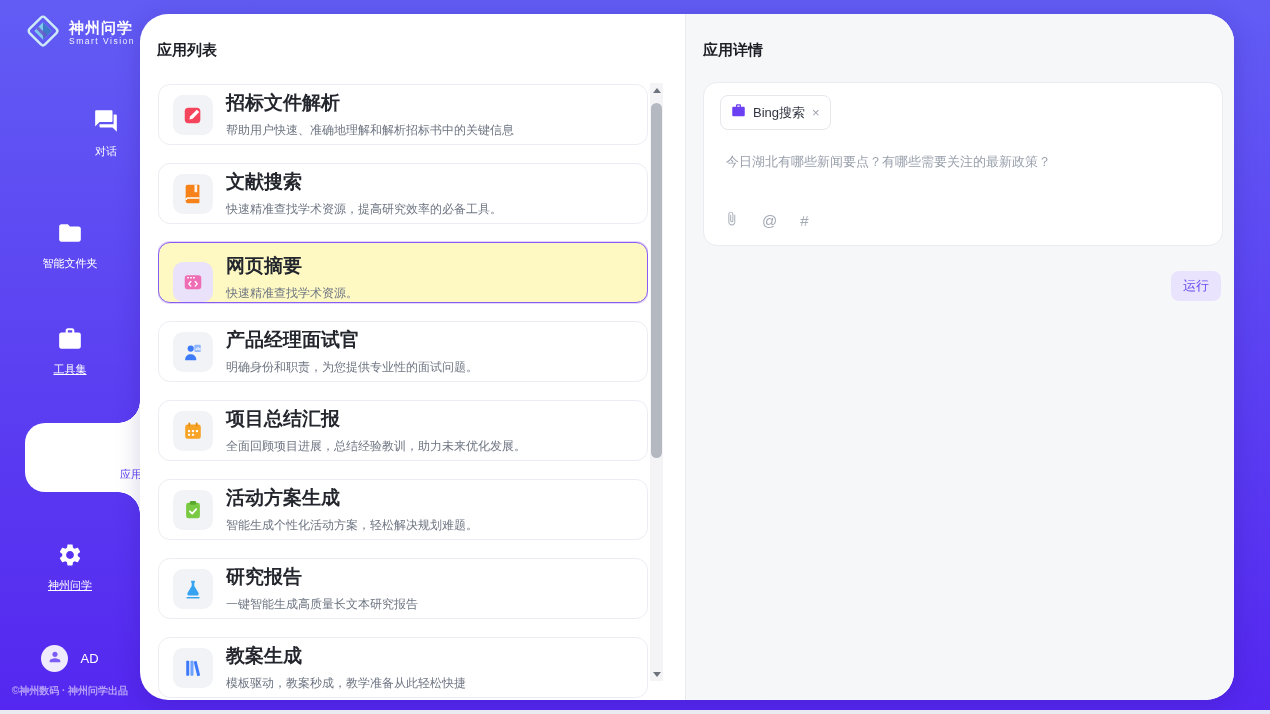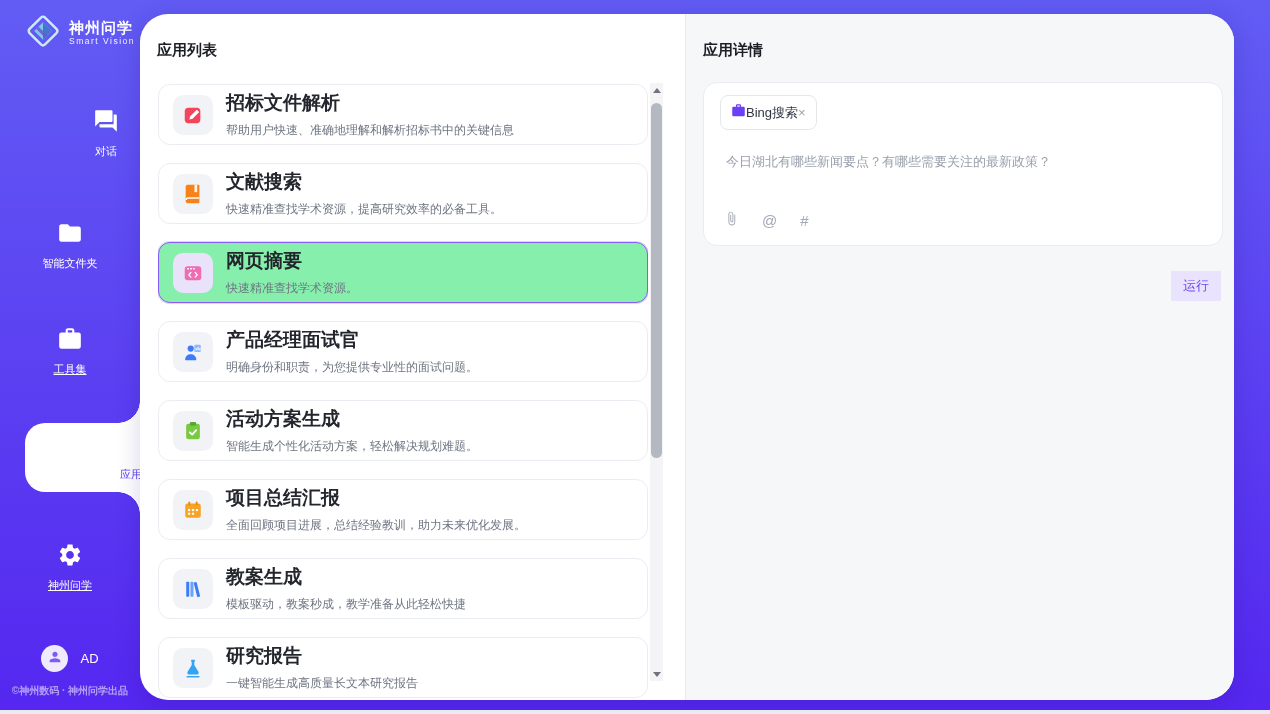--- a/index.html
+++ b/index.html
@@ -32,48 +32,48 @@
   
   .content { position:absolute; left:140px; top:14px; width:1094px; height:686px; background:#fff;
              border-radius:28px; box-shadow:0 4px 24px rgba(30,10,110,.18); }
   .panel-title { font-size:15px; font-weight:bold; color:#1c1f26; position:absolute; top:27px; left:17px; }
 
   
   .list-panel { position:absolute; left:0; top:0; width:545px; height:100%; }
   .cards { position:absolute; left:18px; top:70px; width:490px; bottom:0; overflow:hidden; }
   .card { display:flex; align-items:center; gap:13px; height:61px; margin-bottom:18px; padding:0 14px;
           background:#fff; border:1px solid #ecedf2; border-radius:12px; cursor:pointer; }
-  .card.selected { border:1px solid #8a5cf6; background:#86efac; box-shadow:0 0 0 1px rgba(138,92,246,.25); }
+  .card.selected { border:1px solid #8a5cf6; background:#fef9c3; box-shadow:0 0 0 1px rgba(138,92,246,.25);align-items:flex-end; }
   .tile { width:40px; height:40px; border-radius:10px; background:#f2f3f6; display:flex; align-items:center; justify-content:center; flex:0 0 40px; }
   .card.selected .tile { background:#eae1fb; }
   .card-title { font-size:19px; font-weight:bold; color:#23262d; margin-bottom:6px; }
   .card-desc { font-size:12px; color:#6e7582; }
 
   
   .scrollbar { position:absolute; left:510px; top:69px; width:13px; height:598px; background:#f4f4f6; }
   .sb-arrow { position:absolute; left:0; width:13px; height:14px; display:flex; align-items:center; justify-content:center; cursor:pointer; }
   .sb-up { top:0; } .sb-down { bottom:0; }
   .tri-up { width:0; height:0; border-left:4px solid transparent; border-right:4px solid transparent; border-bottom:5px solid #6e747e; }
   .tri-down { width:0; height:0; border-left:4px solid transparent; border-right:4px solid transparent; border-top:5px solid #6e747e; }
   .sb-thumb { position:absolute; left:1px; top:20px; width:11px; height:355px; background:#b4b8c0; border-radius:6px; cursor:grab; }
 
   
   .detail-panel { position:absolute; left:545px; top:0; width:549px; height:100%; background:#f6f7f9;
                   border-left:1px solid #e9eaee; border-radius:0 28px 28px 0; }
   .detail-card { position:absolute; left:17px; top:68px; width:520px; height:164px; background:#fff;
                  border:1px solid #ebecf1; border-radius:14px; }
-  .tool-tag { position:absolute; left:16px; top:12px; display:inline-flex; align-items:center; gap:0;
+  .tool-tag { position:absolute; left:16px; top:12px; display:inline-flex; align-items:center; gap:7px;
               padding:7px 10px; background:#fff; border:1px solid #e5e7eb; border-radius:8px; cursor:pointer; }
   .tool-tag .tag-label { font-size:13px; color:#303540; }
   .tool-tag .tag-close { font-size:13px; color:#9aa0ab; cursor:pointer; line-height:1; }
   .query-text { position:absolute; left:22px; top:70px; right:20px; font-size:13px; color:#99a0ac; cursor:text; }
   .attach-row { position:absolute; left:20px; bottom:14px; display:flex; align-items:center; gap:23px; color:#a2a8b3; }
   .attach-row .txt-icon { font-size:15px; cursor:pointer; }
   .run-btn { position:absolute; right:13px; top:257px; width:50px; height:30px; background:#e9e3fd; color:#6a4af2;
-             border:none; border-radius:0; font-size:13px; cursor:pointer; font-family:inherit; }
+             border:none; border-radius:8px; font-size:13px; cursor:pointer; font-family:inherit; }
 </style>
 </head>
 <body>
 
 <div class="frame">
 
   <aside class="sidebar">
     <div class="logo">
       <span>
         <svg width="38" height="38" viewBox="0 0 40 40">
@@ -207,34 +207,20 @@
             <svg width="22" height="22" viewBox="0 0 24 24">
               <rect x="13.5" y="4" width="7" height="8" rx="1.2" fill="#8fb6ff"></rect>
               <path d="M15.5 10V8M17.5 10V6.6M19.5 10V7.6" stroke="#fff" stroke-width="1.2"></path>
               <circle cx="9.5" cy="8.2" r="3.4" fill="#3e7bfa"></circle>
               <path d="M3.5 20c0-3.4 2.7-5.6 6-5.6s6 2.2 6 5.6v1h-12v-1z" fill="#3e7bfa"></path>
             </svg>
           </div>
           <div class="card-text">
             <div class="card-title">产品经理面试官</div>
             <div class="card-desc">明确身份和职责，为您提供专业性的面试问题。</div>
-          </div>
-        </div>
-
-        <div class="card">
-          <div class="tile">
-            <svg width="22" height="22" viewBox="0 0 24 24">
-              <rect x="4.5" y="4" width="15" height="17" rx="2.5" fill="#7ac943"></rect>
-              <rect x="8.5" y="2.2" width="7" height="4" rx="1.6" fill="#5aa82d"></rect>
-              <path d="M8.6 13.4l2.5 2.5 4.4-4.9" stroke="#fff" stroke-width="1.9" fill="none" stroke-linecap="round" stroke-linejoin="round"></path>
-            </svg>
-          </div>
-          <div class="card-text">
-            <div class="card-title">活动方案生成</div>
-            <div class="card-desc">智能生成个性化活动方案，轻松解决规划难题。</div>
           </div>
         </div>
 
         <div class="card">
           <div class="tile">
             <svg width="22" height="22" viewBox="0 0 24 24">
               <rect x="3.5" y="5" width="17" height="15.5" rx="2.5" fill="#f7a326"></rect>
               <rect x="7" y="2.8" width="2" height="4.2" rx="1" fill="#e08c0e"></rect>
               <rect x="15" y="2.8" width="2" height="4.2" rx="1" fill="#e08c0e"></rect>
               <rect x="6.5" y="11" width="2.4" height="2.2" fill="#fff"></rect>
@@ -246,41 +232,55 @@
           </div>
           <div class="card-text">
             <div class="card-title">项目总结汇报</div>
             <div class="card-desc">全面回顾项目进展，总结经验教训，助力未来优化发展。</div>
           </div>
         </div>
 
         <div class="card">
           <div class="tile">
             <svg width="22" height="22" viewBox="0 0 24 24">
+              <rect x="4.5" y="4" width="15" height="17" rx="2.5" fill="#7ac943"></rect>
+              <rect x="8.5" y="2.2" width="7" height="4" rx="1.6" fill="#5aa82d"></rect>
+              <path d="M8.6 13.4l2.5 2.5 4.4-4.9" stroke="#fff" stroke-width="1.9" fill="none" stroke-linecap="round" stroke-linejoin="round"></path>
+            </svg>
+          </div>
+          <div class="card-text">
+            <div class="card-title">活动方案生成</div>
+            <div class="card-desc">智能生成个性化活动方案，轻松解决规划难题。</div>
+          </div>
+        </div>
+
+        <div class="card">
+          <div class="tile">
+            <svg width="22" height="22" viewBox="0 0 24 24">
+              <path d="M10 3h4v1.6l-.6 1v3l4.5 7.6a2 2 0 01-1.7 3H7.8a2 2 0 01-1.7-3l4.5-7.6v-3L10 4.6V3z" fill="#35a3f1"></path>
+              <path d="M5 21.5h14" stroke="#35a3f1" stroke-width="1.6"></path>
+            </svg>
+          </div>
+          <div class="card-text">
+            <div class="card-title">研究报告</div>
+            <div class="card-desc">一键智能生成高质量长文本研究报告</div>
+          </div>
+        </div>
+
+        <div class="card">
+          <div class="tile">
+            <svg width="22" height="22" viewBox="0 0 24 24">
               <rect x="4.6" y="4" width="3.3" height="16.5" rx="0.8" fill="#3e7bfa"></rect>
               <rect x="9.2" y="4" width="3.3" height="16.5" rx="0.8" fill="#6ea2ff"></rect>
               <rect x="14.6" y="4.4" width="3.3" height="16.5" rx="0.8" fill="#3e7bfa" transform="rotate(-14 16.2 12.6)"></rect>
             </svg>
           </div>
           <div class="card-text">
             <div class="card-title">教案生成</div>
             <div class="card-desc">模板驱动，教案秒成，教学准备从此轻松快捷</div>
-          </div>
-        </div>
-
-        <div class="card">
-          <div class="tile">
-            <svg width="22" height="22" viewBox="0 0 24 24">
-              <path d="M10 3h4v1.6l-.6 1v3l4.5 7.6a2 2 0 01-1.7 3H7.8a2 2 0 01-1.7-3l4.5-7.6v-3L10 4.6V3z" fill="#35a3f1"></path>
-              <path d="M5 21.5h14" stroke="#35a3f1" stroke-width="1.6"></path>
-            </svg>
-          </div>
-          <div class="card-text">
-            <div class="card-title">研究报告</div>
-            <div class="card-desc">一键智能生成高质量长文本研究报告</div>
           </div>
         </div>
 
       </div>
 
       <div class="scrollbar">
         <div class="sb-arrow sb-up">
             <span class="tri-up"></span>
           </div>
         <div class="sb-thumb"></div>

